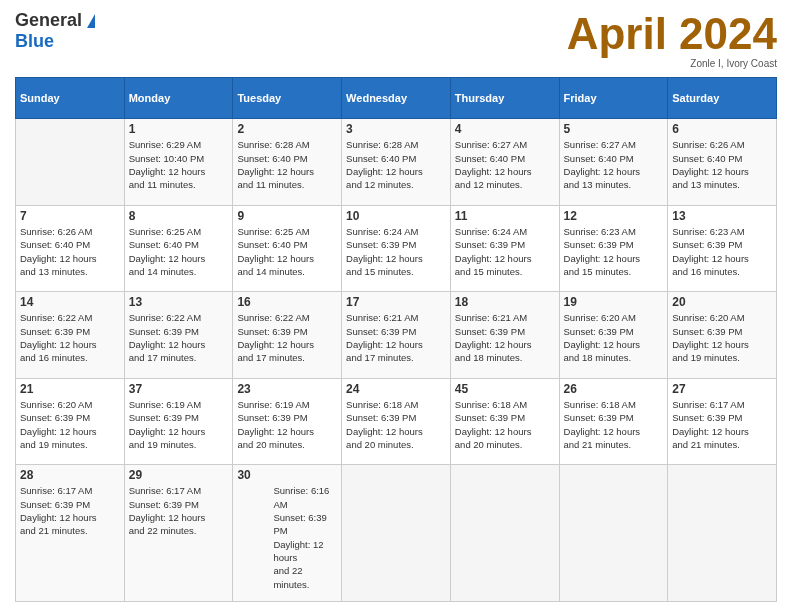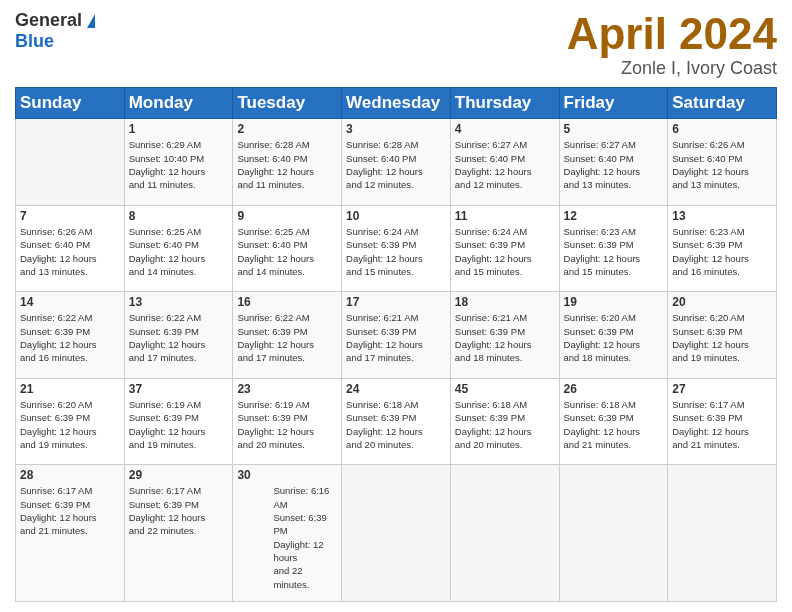--- a/index.html
+++ b/index.html
@@ -45,36 +45,36 @@
     .title-section {
       text-align: right;
     }
     .month-title {
       font-size: 44px;
       font-weight: bold;
       color: #a16207;
       line-height: 1.1;
     }
     .subtitle {
-      font-size: 18px;
+      font-size: 10px;
       color: #555;
     }
     .calendar {
       flex: 1;
       border: 1px solid #ccc;
       border-collapse: collapse;
       width: 100%;
       table-layout: fixed;
     }
     .calendar thead tr th {
       background-color: #2671c2;
       color: #fff;
-      font-size: 17px;
+      font-size: 11px;
       font-weight: bold;
-      padding: 5px 4px;
+      padding: 14px 4px;
       text-align: left;
       border: 1px solid #1a5a9e;
     }
     .calendar tbody tr td {
       border: 1px solid #ccc;
       vertical-align: top;
       padding: 3px 4px;
       font-size: 10px;
       color: #333;
       height: 82px;

